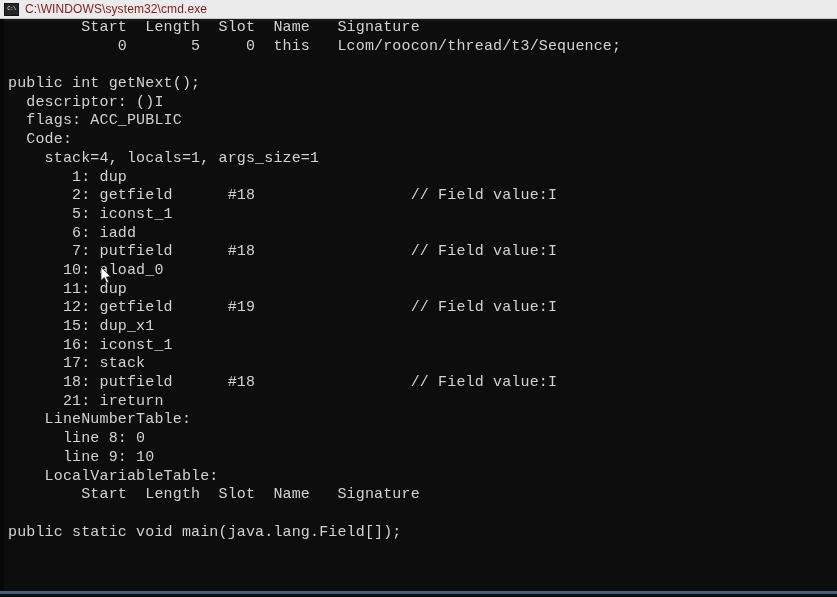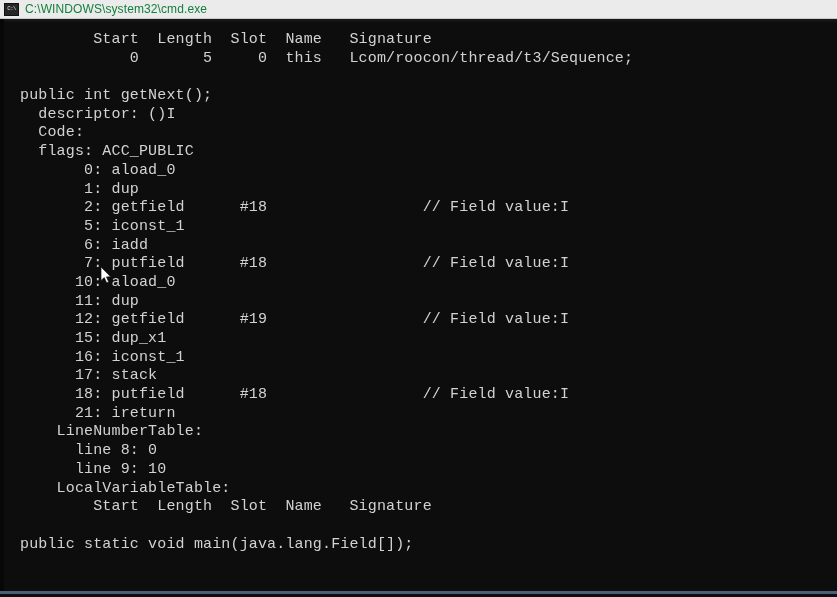--- a/index.html
+++ b/index.html
@@ -48,21 +48,21 @@
   }
   .cmd-icon span {
     color: #e8e8e8;
     font-size: 6px;
     line-height: 6px;
     font-family: "Liberation Mono", "DejaVu Sans Mono", monospace;
     letter-spacing: -0.5px;
     transform: scale(0.95);
   }
   .title-text {
-    color: #15803d;
+    color: #7f1d1d;
     font-size: 12px;
     font-family: "Liberation Sans", "DejaVu Sans", sans-serif;
     white-space: nowrap;
     letter-spacing: 0.1px;
   }
 
   
   .console {
     position: absolute;
     top: 19px; left: 0;
@@ -88,21 +88,21 @@
     height: 4px;
     background: linear-gradient(to bottom, #1a1a1a, #0d0d0d);
     pointer-events: none;
   }
 
   .lines {
     position: absolute;
     top: 0;
     left: 8px;
     right: 16px;
-    margin: 12px;
+    margin: 0;
     padding: 0;
   }
   .line {
     height: 18.7px;
     line-height: 18.7px;
     font-size: 15px;
     color: #d2d2d2;
     white-space: pre;
     font-family: "Liberation Mono", "DejaVu Sans Mono", monospace;
     letter-spacing: 0.15px;
@@ -142,23 +142,23 @@
 
   <div class="console">
     <div class="top-shade"></div>
     <div class="left-gutter"></div>
     <div class="lines" id="console-lines">
         <div class="line">        Start  Length  Slot  Name   Signature</div>
         <div class="line">            0       5     0  this   Lcom/roocon/thread/t3/Sequence;</div>
         <div class="line"></div>
         <div class="line">public int getNext();</div>
         <div class="line">  descriptor: ()I</div>
+        <div class="line">  flags: ACC_PUBLIC</div>
         <div class="line">  Code:</div>
-        <div class="line">  flags: ACC_PUBLIC</div>
-        <div class="line">       0: aload_0</div>
+        <div class="line">    stack=4, locals=1, args_size=1</div>
         <div class="line">       1: dup</div>
         <div class="line">       2: getfield      #18                 // Field value:I</div>
         <div class="line">       5: iconst_1</div>
         <div class="line">       6: iadd</div>
         <div class="line">       7: putfield      #18                 // Field value:I</div>
         <div class="line">      10: aload_0</div>
         <div class="line">      11: dup</div>
         <div class="line">      12: getfield      #19                 // Field value:I</div>
         <div class="line">      15: dup_x1</div>
         <div class="line">      16: iconst_1</div>

